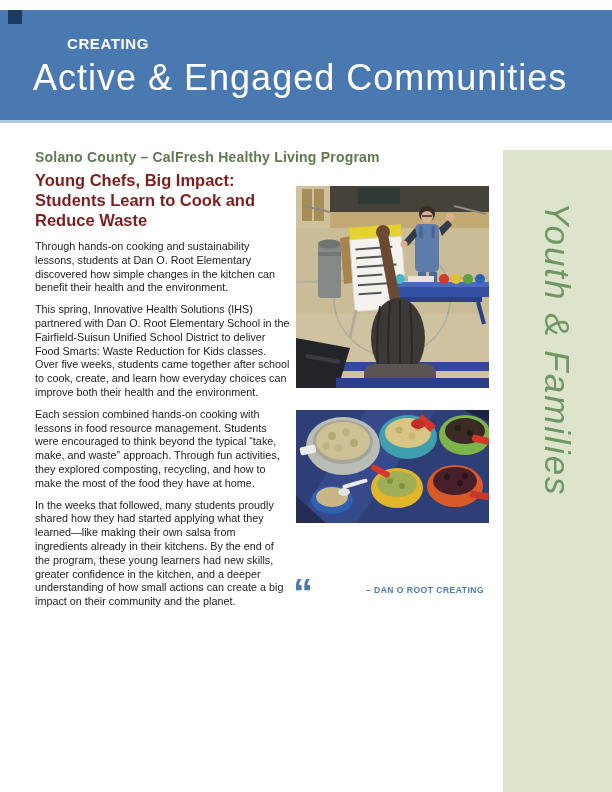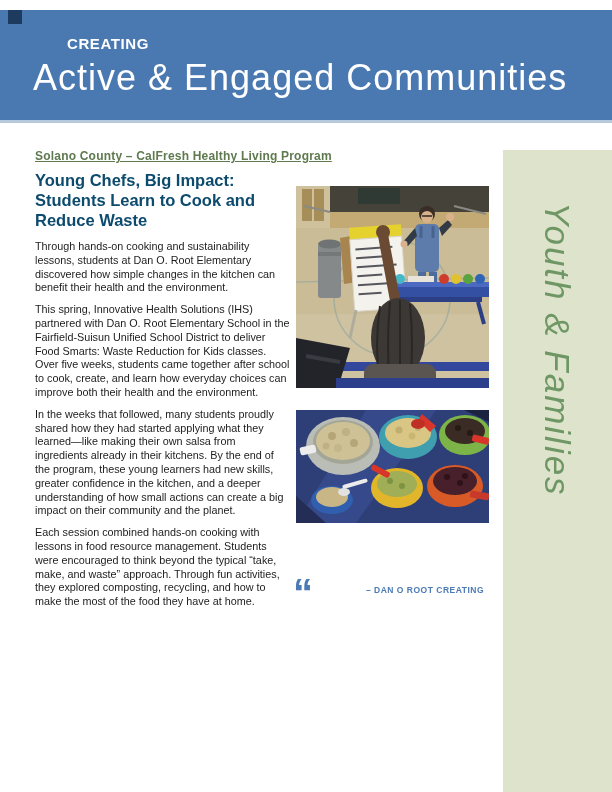--- a/index.html
+++ b/index.html
@@ -29,26 +29,26 @@
   .sidebar {
     position:absolute; left:503px; top:150px; width:109px; height:642px;
     background:#dee4cb; display:flex; justify-content:center;
   }
   .sidebar-label {
     writing-mode:vertical-rl; font-style:italic; font-size:35px;
     color:#6f9765; padding-top:52px; letter-spacing:2px; line-height:1;
   }
   
   .eyebrow {
-    position:absolute; left:35px; top:149px; font-size:12px; font-weight:bold;
-    color:#5f7a4f; letter-spacing:0.2px;text-decoration:underline;
+    position:absolute; left:35px; top:149px; font-size:14px; font-weight:bold;
+    color:#5f7a4f; letter-spacing:0.2px;
   }
   .headline {
     position:absolute; left:35px; top:170px; width:250px; font-size:16.5px;
-    font-weight:bold; color:#0c4a6e; line-height:20px; white-space:pre-line;
+    font-weight:bold; color:#7f1d1d; line-height:20px; white-space:pre-line;
   }
   .body-col {
     position:absolute; left:35px; top:240px; width:256px; color:#1c1c1c;
     font-size:10.8px; line-height:13.8px;
   }
   .body-col p { margin-bottom:8px; }
   
   .photo1 { position:absolute; left:296px; top:186px; width:193px; height:202px; }
   .photo2 { position:absolute; left:296px; top:410px; width:193px; height:113px; }
   .photo1 svg, .photo2 svg { display:block; width:100%; height:100%; }
@@ -82,22 +82,22 @@
   </div>
 
   <div class="eyebrow">Solano County – CalFresh Healthy Living Program</div>
   <h1 class="headline">Young Chefs, Big Impact:
 Students Learn to Cook and
 Reduce Waste</h1>
 
   <div class="body-col">
     <p>Through hands-on cooking and sustainability lessons, students at Dan O. Root Elementary discovered how simple changes in the kitchen can benefit their health and the environment.</p>
     <p>This spring, Innovative Health Solutions (IHS) partnered with Dan O. Root Elementary School in the Fairfield-Suisun Unified School District to deliver Food Smarts: Waste Reduction for Kids classes. Over five weeks, students came together after school to cook, create, and learn how everyday choices can improve both their health and the environment.</p>
+    <p>Each session combined hands-on cooking with lessons in food resource management. Students were encouraged to think beyond the typical “take, make, and waste” approach. Through fun activities, they explored composting, recycling, and how to make the most of the food they have at home.</p>
     <p>In the weeks that followed, many students proudly shared how they had started applying what they learned—like making their own salsa from ingredients already in their kitchens. By the end of the program, these young learners had new skills, greater confidence in the kitchen, and a deeper understanding of how small actions can create a big impact on their community and the planet.</p>
-    <p>Each session combined hands-on cooking with lessons in food resource management. Students were encouraged to think beyond the typical “take, make, and waste” approach. Through fun activities, they explored composting, recycling, and how to make the most of the food they have at home.</p>
   </div>
 
   <div class="photo1" role="img" aria-label="Instructor in denim overalls leading a Food Smarts lesson beside a flip chart in a school multipurpose room while a student with braids raises a hand">
     <svg viewBox="0 0 193 202" preserveAspectRatio="none">
 
       <rect x="0" y="0" width="193" height="46" fill="#cfc19c"></rect>
       <rect x="6" y="3" width="10" height="32" fill="#a78d58"></rect>
       <rect x="18" y="3" width="10" height="32" fill="#a78d58"></rect>
       <rect x="34" y="0" width="159" height="26" fill="#45423a"></rect>
       <rect x="62" y="2" width="42" height="16" fill="#2f3a35"></rect>

